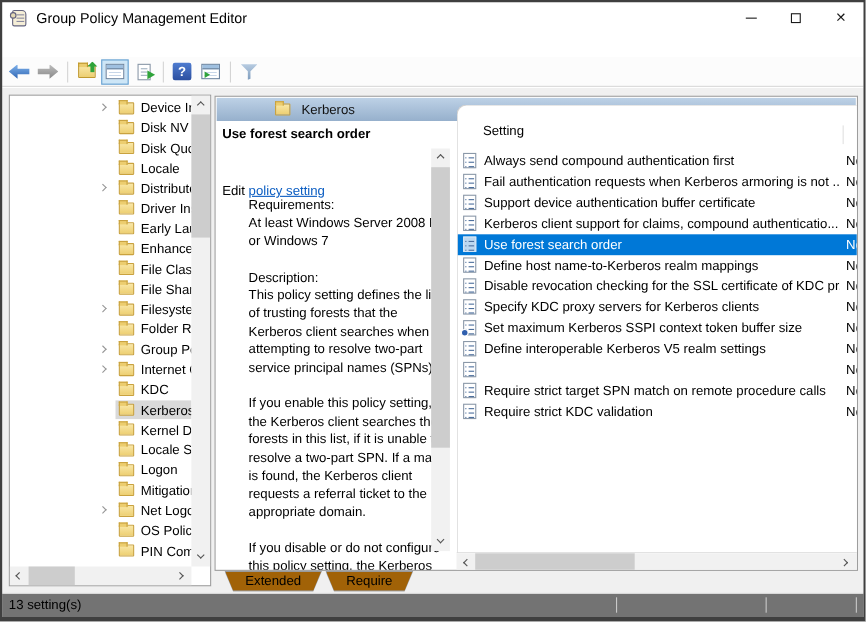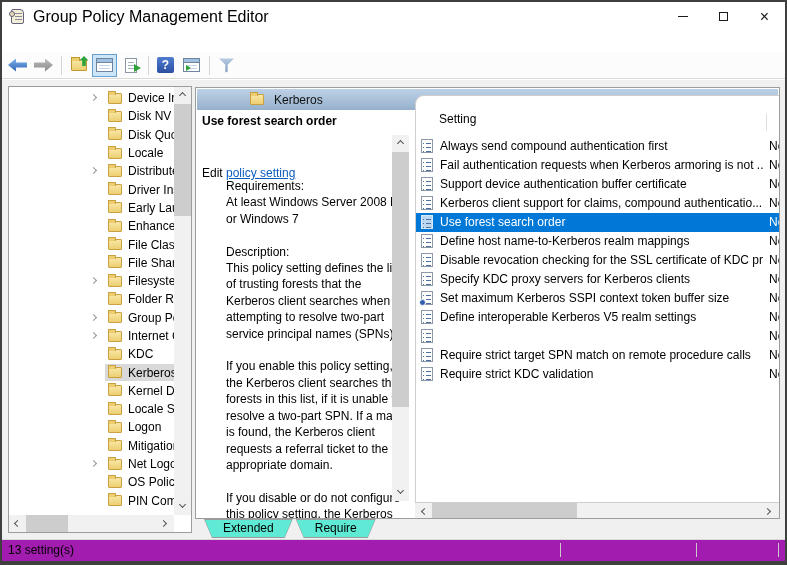--- a/index.html
+++ b/index.html
@@ -6,21 +6,21 @@
   *{box-sizing:border-box;}
   body{font-family:"Liberation Sans","DejaVu Sans",sans-serif;font-size:12px;color:#000;}
   .window{position:relative;width:787px;height:565px;background:#fff;overflow:hidden;}
   .frame{position:absolute;inset:0;border:2px solid #3f3f3f;border-bottom-width:4px;pointer-events:none;z-index:99;}
 
   
   .titlebar{position:absolute;left:2px;top:2px;right:2px;height:29px;background:#fff;display:flex;align-items:center;}
   .appicon{width:13px;height:15px;margin-left:9px;background:#f5eed7;border:1px solid #63637e;border-radius:2px 4px 2px 2px;position:relative;}
   .appicon::before{content:"";position:absolute;left:3px;top:3px;width:7px;height:1px;background:#8a8aa0;box-shadow:0 3px #8a8aa0,0 6px #8a8aa0;}
   .appicon::after{content:"";position:absolute;left:-3px;top:1px;width:4px;height:4px;border-radius:50%;background:#e4d9b4;border:1px solid #63637e;}
-  .title{margin-left:9px;font-size:16px;}
+  .title{margin-left:9px;font-size:13px;}
   .wc{position:absolute;right:0;top:0;height:29px;display:flex;}
   .wbtn{width:41px;height:29px;display:flex;align-items:center;justify-content:center;}
   .min-glyph{width:10px;height:1px;background:#1a1a1a;display:block;}
   .max-glyph{width:9px;height:9px;border:1px solid #1a1a1a;display:block;}
   .close-glyph{font-size:16px;line-height:16px;color:#1a1a1a;}
 
   
   .menubar{position:absolute;left:2px;top:31px;right:2px;height:21px;background:#fff;display:flex;align-items:center;padding-left:2px;}
   .mitem{padding:2px 9px;}
 
@@ -106,26 +106,26 @@
   .lrow.on{background:#0078d7;color:#fff;}
   .lrow.on .seticon{background:#bcd8f0;border-color:#d7e7f5;}
   .list-hsb{left:219px;right:0;top:415px;height:17px;}
   .list-hsb .left{left:7px;top:6px;}
   .list-hsb .right{right:9px;top:6px;}
   .list-hsb .sbthumb{top:0;bottom:0;left:17px;width:145px;}
 
   
   .tabstrip{position:absolute;left:202px;top:439px;height:19px;display:flex;gap:3px;}
   .tab{position:relative;height:19px;background:#9a9a9a;clip-path:polygon(0 0,100% 0,calc(100% - 8px) 100%,8px 100%);padding:1px;}
-  .tabin{display:block;height:17px;line-height:16px;background:#5eead4;clip-path:polygon(0 0,100% 0,calc(100% - 7px) 100%,7px 100%);padding:0 18px;}
+  .tabin{display:block;height:17px;line-height:16px;background:#a16207;clip-path:polygon(0 0,100% 0,calc(100% - 7px) 100%,7px 100%);padding:0 18px;}
   .tab.on .tabin{font-weight:normal;}
 
   
   .statusline{position:absolute;left:0;right:0;top:459px;height:1px;background:#d9d9d9;}
-  .statusbar{position:absolute;left:0;right:0;top:460px;bottom:0;background:#a21caf;}
+  .statusbar{position:absolute;left:0;right:0;top:460px;bottom:0;background:#737373;}
   .stext{position:absolute;left:6px;top:3px;}
   .sdiv{position:absolute;top:3px;width:1px;height:14px;background:#c9c9c9;}
 </style>
 </head>
 <body>
 
 <div class="window">
 
   <div class="titlebar">
     <span class="appicon"></span>

